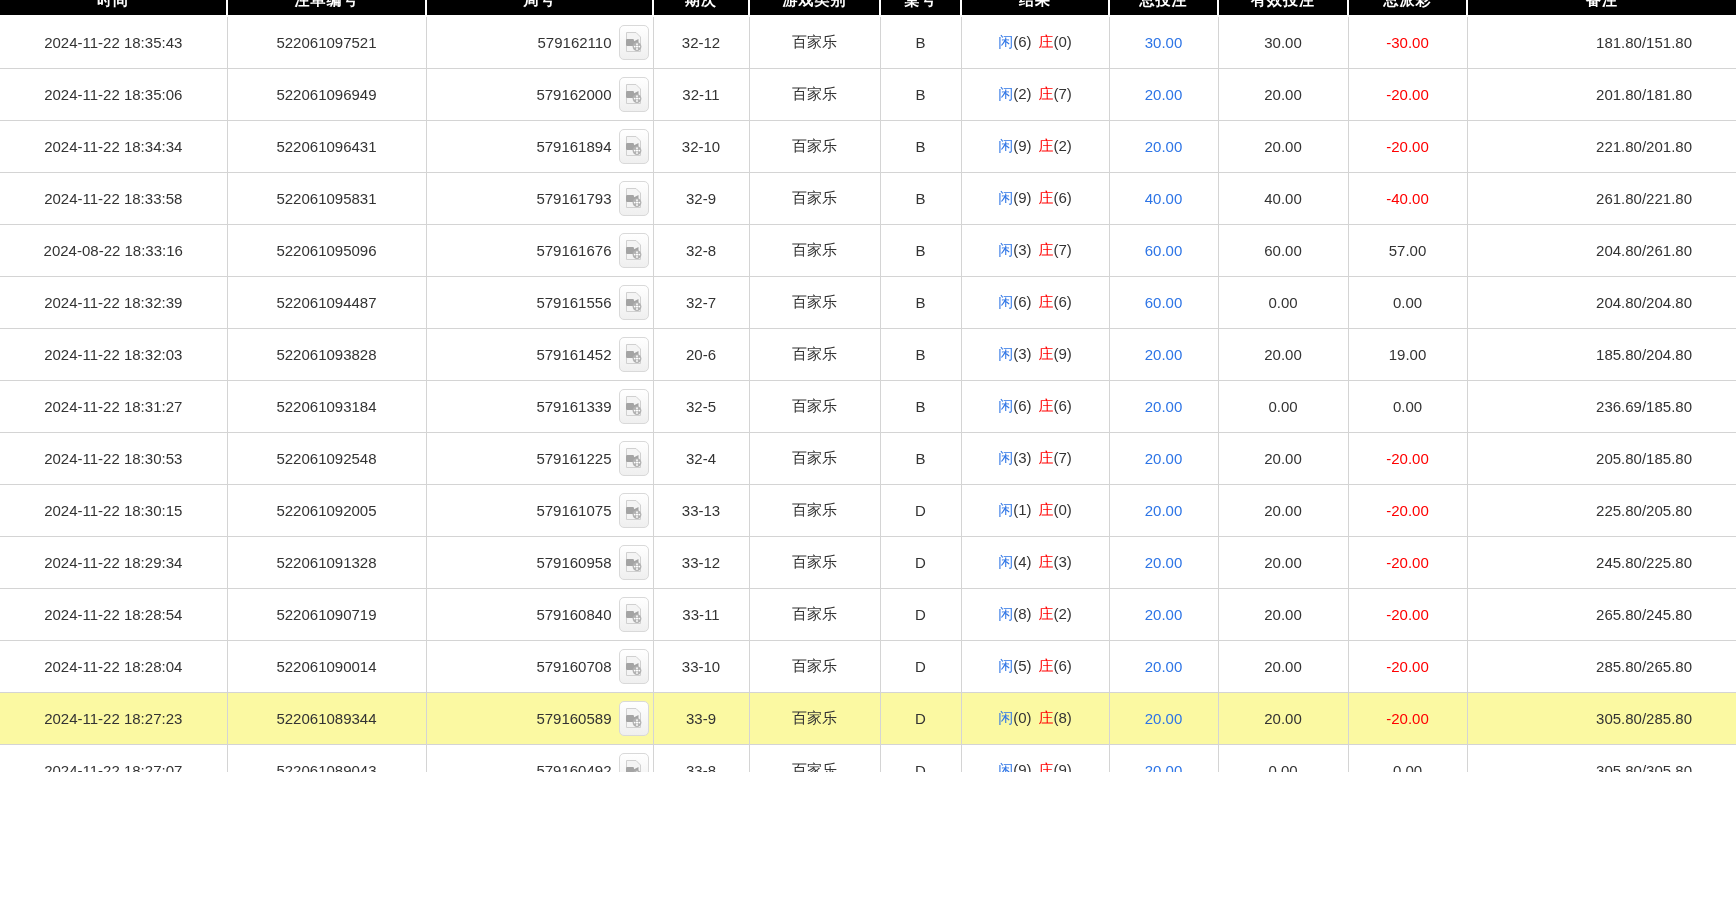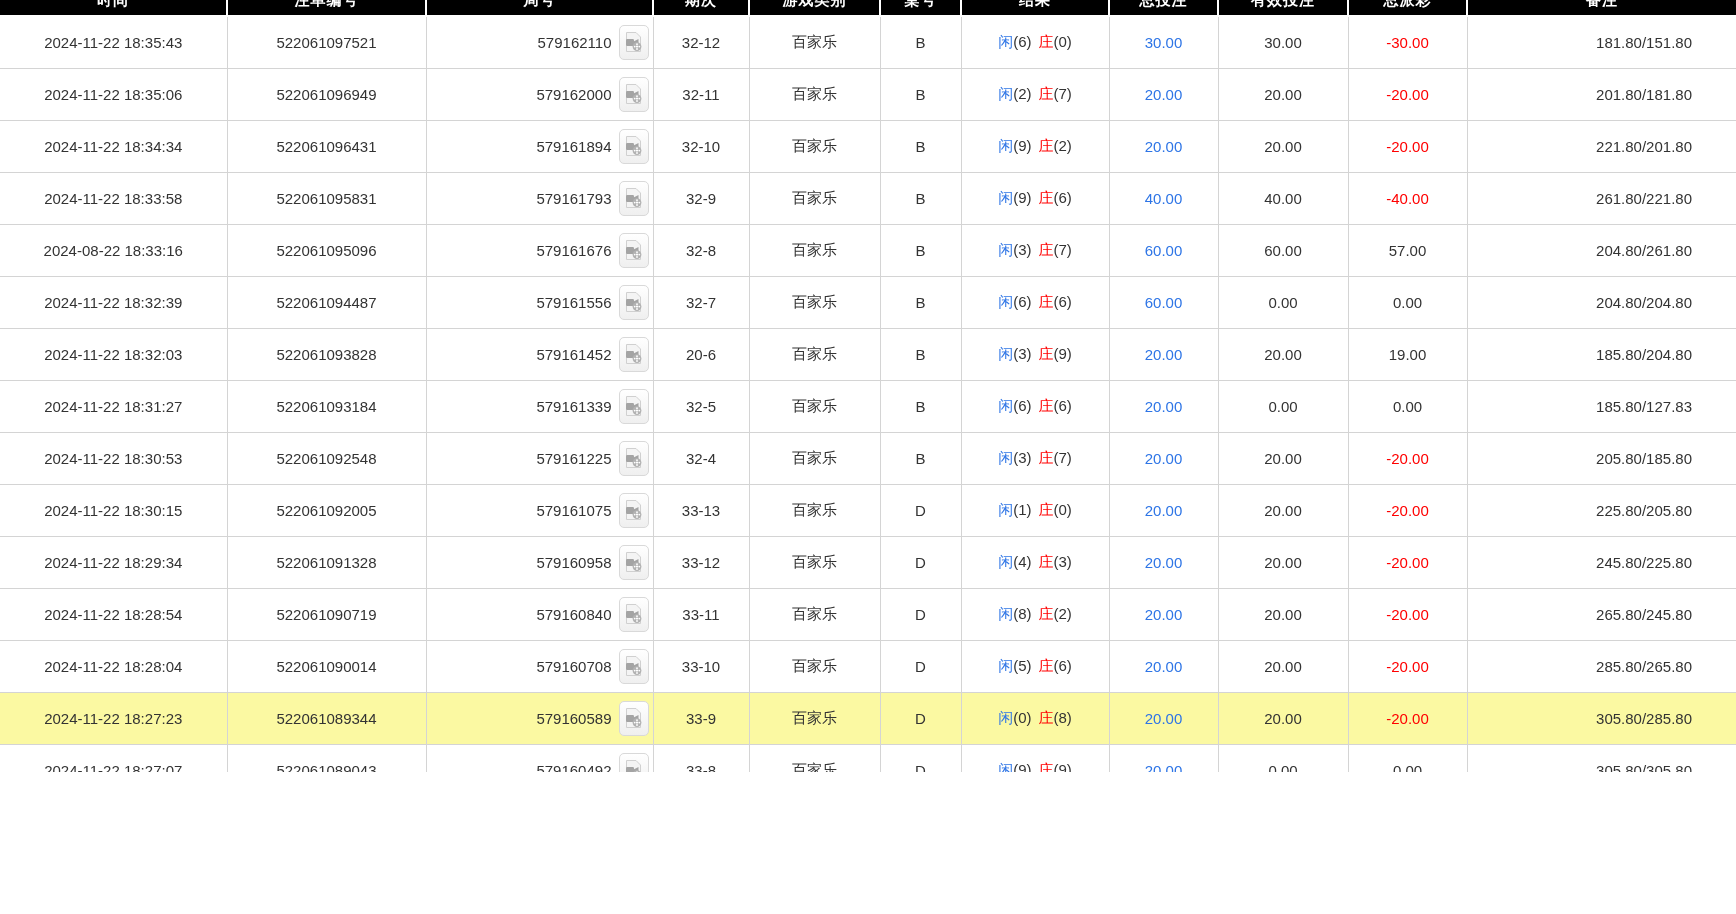--- a/index.html
+++ b/index.html
@@ -386,21 +386,21 @@
     </td>
     <td>32-5</td>
     <td>百家乐</td>
     <td>B</td>
     <td>
       <span class="player">闲</span><span>(6)</span><span class="banker">庄</span><span>(6)</span>
     </td>
     <td class="blue">20.00</td>
     <td>0.00</td>
     <td>0.00</td>
-    <td class="balance">185.80/127.83</td>
+    <td class="balance">236.69/185.80</td>
   </tr>
         <tr class="data-row">
     <td>2024-11-22 18:30:53</td>
     <td>522061092548</td>
     <td>
       <div class="round-wrap">
         <span>579161225</span>
         <button class="video-btn">
           <svg width="19" height="20" viewBox="0 0 19 20">
             <path d="M2.5 0.5 h9.5 l4.5 4.5 v14.5 h-14 z" fill="#f4f4f4" stroke="#d0d0d0" stroke-width="1"></path>

